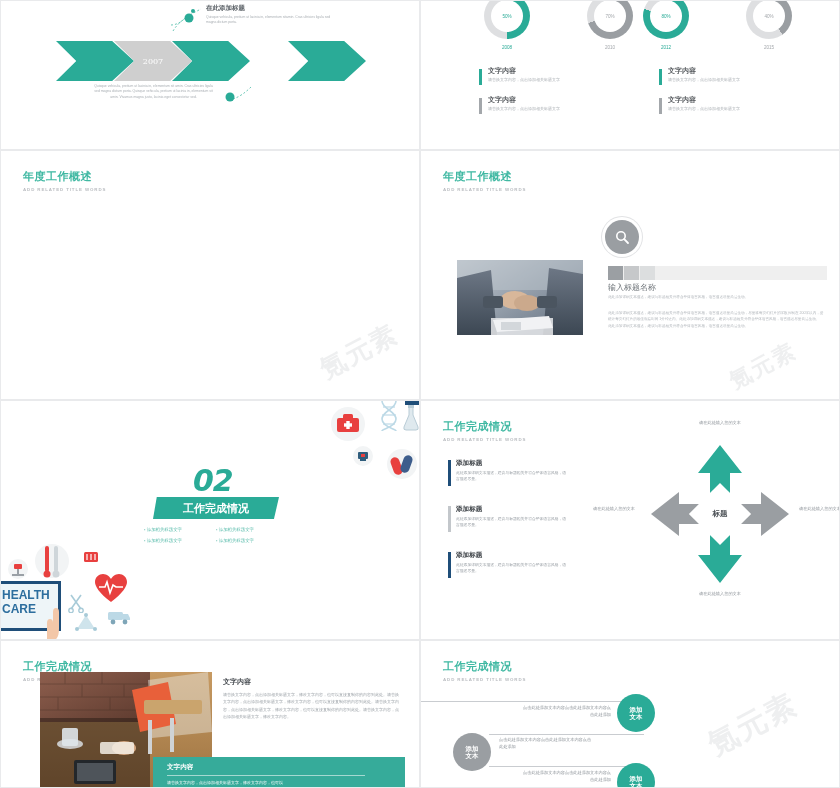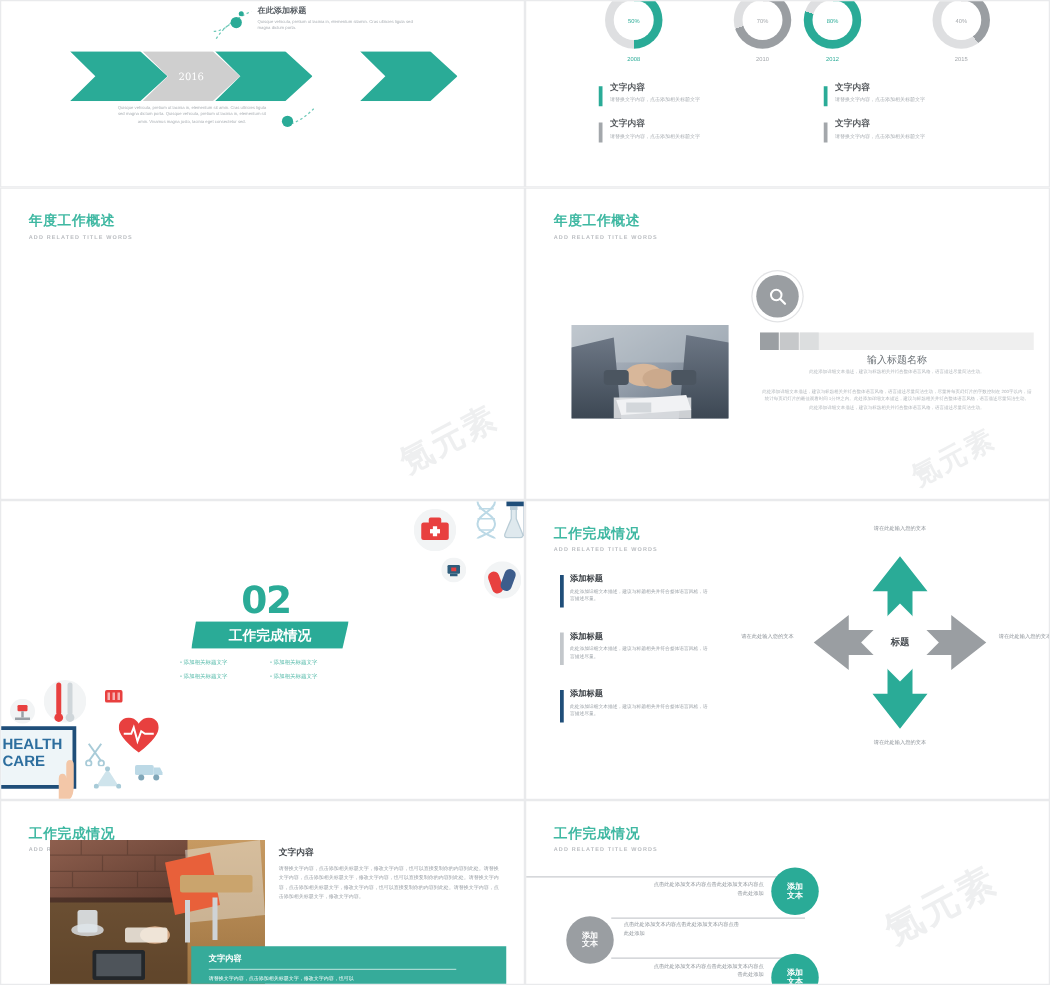--- a/index.html
+++ b/index.html
@@ -79,21 +79,21 @@
   .photo .ph-in { width: 100%; height: 100%; }
   .searchcircle { position: absolute; width: 34px; height: 34px; border-radius: 50%;
       background: #9a9ea2; display: flex; align-items: center; justify-content: center;
       box-shadow: 0 0 0 3px #fff, 0 0 0 4px #e2e3e5; }
   .swatchbar { position: absolute; height: 14px; background: #efefef; }
   .swatchbar i { position: absolute; top: 0; height: 14px; display: block; }
 
   
   #s5 { left: 0; top: 400px; width: 420px; height: 240px; }
   .bignum { position: absolute; font-size: 30px; color: #2aab97; font-weight: 700;
-      font-family: "DejaVu Sans", sans-serif; letter-spacing: -1px; }
+      font-family: "DejaVu Sans", sans-serif; letter-spacing: -1px; font-style: italic; }
   .ribbon { position: absolute; background: #2aab97; color: #fff;
       display: flex; align-items: center; justify-content: center;
       font-size: 11px; font-weight: 700;
       clip-path: polygon(3% 0, 100% 0, 96% 100%, 0 100%); }
   .bl { position: absolute; font-size: 4.4px; color: #52b9a8; }
   .bl::before { content: "▪ "; color: #9fd4cb; }
   .medicon { position: absolute; border-radius: 50%; }
 
   
   #s6 { left: 420px; top: 400px; width: 420px; height: 240px; }
@@ -142,21 +142,21 @@
         <circle cx="20" cy="11" r="4.5" fill="#2aab97"></circle>
         <circle cx="24" cy="4" r="2" fill="#2aab97"></circle>
       </svg>
     </div>
 
     <div class="chevrow">
       <div class="chev ct" style="left:0;">
         <span></span>
       </div>
       <div class="chev cg" style="left:58px;">
-        <span>2016</span>
+        <span>2007</span>
       </div>
       <div class="chev ct" style="left:116px;">
         <span></span>
       </div>
       <div class="chev ct" style="left:232px;">
         <span></span>
       </div>
     </div>
 
     <div class="blurb">Quisque vehicula, pretium ut lacinia in, elementum sit amin. Cras ultricies ligula sed magna dictum porta. Quisque vehicula, pretium ut lacinia in, elementum sit amin. Vivamus magna justo, lacinia eget consectetur sed.</div>
@@ -265,21 +265,21 @@
         <line x1="9.2" y1="9.2" x2="13" y2="13" stroke="#fff" stroke-width="1.8" stroke-linecap="round"></line>
       </svg>
     </div>
 
     <div class="swatchbar" style="left:187px;top:115px;width:219px;">
       <i style="left:0;width:15px;background:#9b9fa3;"></i>
       <i style="left:16px;width:15px;background:#c6c8ca;"></i>
       <i style="left:32px;width:15px;background:#dcdedf;"></i>
     </div>
 
-    <div style="position:absolute;left:187px;top:131px;width:219px;text-align:center;">
+    <div style="position:absolute;left:187px;top:131px;width:219px;">
       <div style="font-size:8px;color:#6c7277;">输入标题名称</div>
       <div style="font-size:3.6px;color:#b0b5ba;line-height:1.6;margin-top:2px;">此处添加详细文本描述，建议与标题相关并符合整体语言风格，语言描述尽量简洁生动。</div>
       <div style="font-size:3.6px;color:#b0b5ba;line-height:1.85;margin-top:9px;">此处添加详细文本描述，建议与标题相关并符合整体语言风格，语言描述尽量简洁生动，尽量将每页幻灯片的字数控制在 200字以内，据统计每页幻灯片的最佳观看时间 1分钟之内。此处添加详细文本描述，建议与标题相关并符合整体语言风格，语言描述尽量简洁生动。</div>
       <div style="font-size:3.6px;color:#b0b5ba;line-height:1.85;">此处添加详细文本描述，建议与标题相关并符合整体语言风格，语言描述尽量简洁生动。</div>
     </div>
 
     <div class="watermark wm2">氪元素</div>
   </div>
 
   <div class="slide" id="s5">

